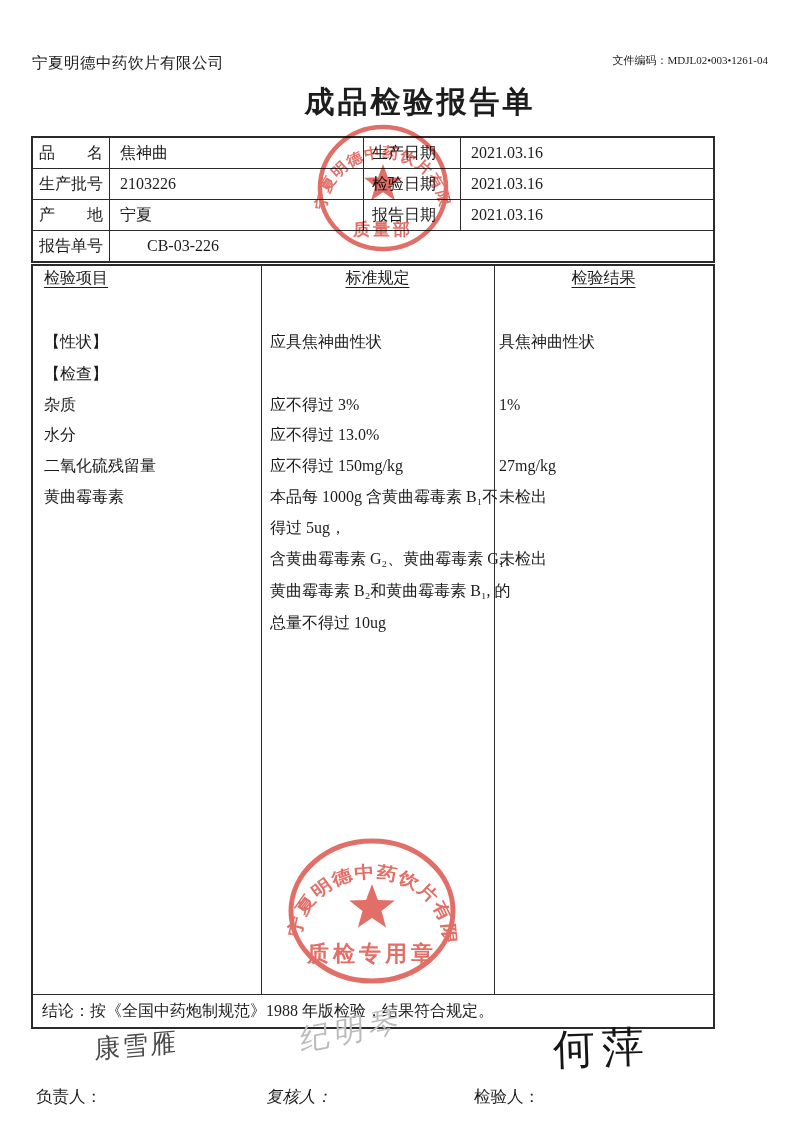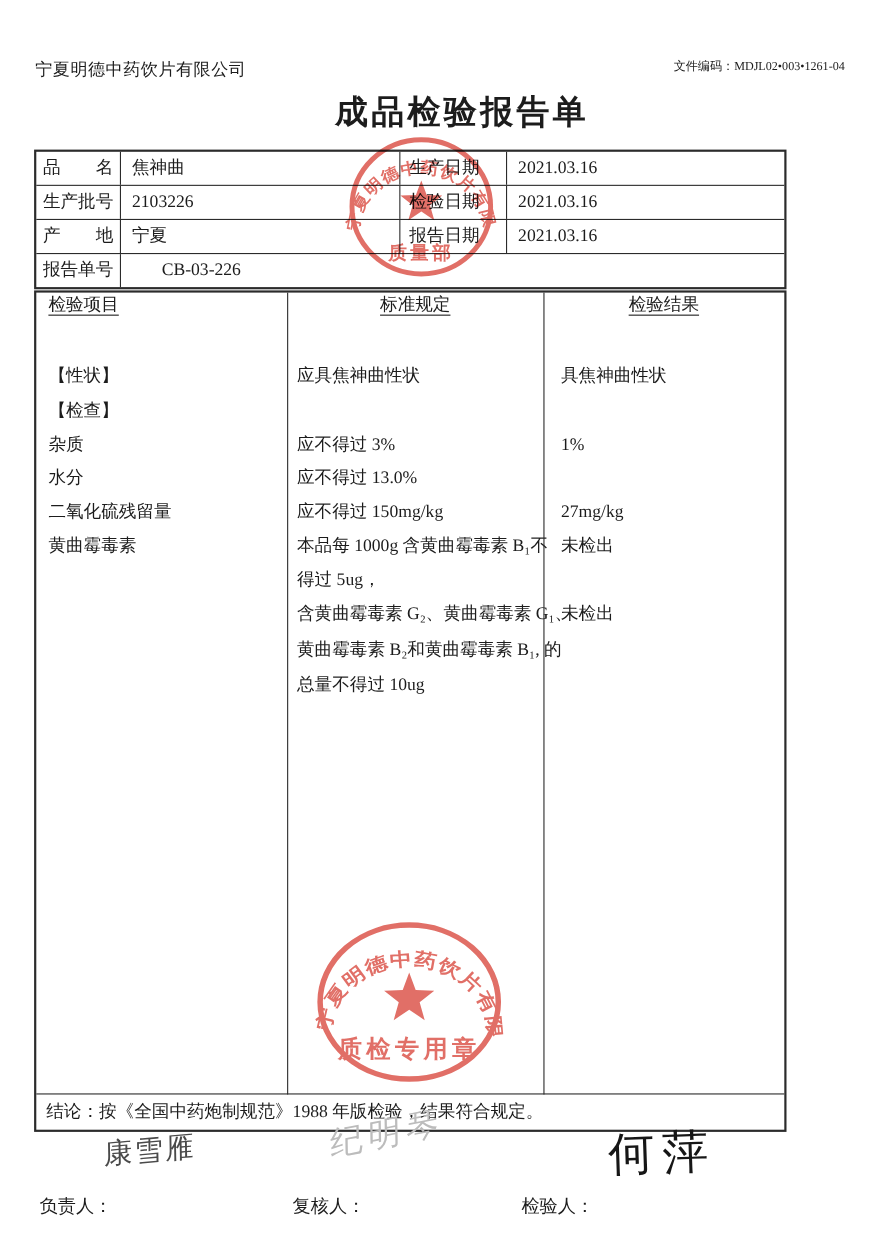--- a/index.html
+++ b/index.html
@@ -23,21 +23,21 @@
   .c-label2{width:98px;padding:0 8px;border-left:1px solid #2b2b2b;border-right:1px solid #2b2b2b;}
   .c-value2{flex:1;padding:0 10px;}
   .c-value-wide{flex:1;padding:0 10px;}
   
   .test-table{left:31px;top:264px;width:684px;height:765px;border:2px solid #2b2b2b;box-sizing:border-box;}
   .vline{position:absolute;top:0;width:1px;height:729px;background:#2b2b2b;}
   .vline1{left:228px;} .vline2{left:461px;}
   .t-row{display:flex;font-size:16px;}
   .t-cell1{width:228px;padding-left:11px;box-sizing:border-box;white-space:nowrap;}
   .t-cell2{width:233px;padding-left:9px;box-sizing:border-box;white-space:nowrap;}
-  .t-cell3{width:219px;padding-left:16px;box-sizing:border-box;white-space:nowrap;}
+  .t-cell3{width:219px;padding-left:5px;box-sizing:border-box;white-space:nowrap;}
   .t-header{height:27px;line-height:24px;}
   .t-header .u{text-decoration:underline;text-underline-offset:4px;}
   .t-header .t-cell2,.t-header .t-cell3{text-align:center;padding-left:0;}
   .gap33{height:33px;} .h32{height:32px;line-height:32px;} .h30{height:30px;line-height:30px;} .h31{height:31px;line-height:31px;}
   .spacer-stamp{height:356px;position:relative;}
   .concl-row{border-top:1px solid #2b2b2b;height:32px;line-height:31px;font-size:16px;padding-left:9px;box-sizing:border-box;white-space:nowrap;}
   
   .stamp{mix-blend-mode:multiply;opacity:.85;}
   .stamp-top{left:311px;top:118px;}
   .stamp-bottom{left:283px;top:834px;}
@@ -163,18 +163,18 @@
   <text font-size="17" fill="#dc564c" font-weight="bold" letter-spacing="1">
     <textPath href="#arcBottom" startOffset="2" textLength="256" lengthAdjust="spacingAndGlyphs">宁夏明德中药饮片有限公司</textPath>
   </text>
   <g transform="translate(89,74)">
     <path d="M0,-24 L5.9,-8.1 L22.8,-7.4 L9.5,3.1 L14.1,19.4 L0,10 L-14.1,19.4 L-9.5,3.1 L-22.8,-7.4 L-5.9,-8.1 Z" fill="#dc564c"></path>
   </g>
   <text x="89" y="127" text-anchor="middle" font-size="22" fill="#dc564c" font-weight="bold" letter-spacing="4">质检专用章</text>
 </svg>
 
 <div class="abs sig-label" style="left:36px;">负责人：</div>
-<div class="abs sig-label" style="left:266px;">复核人：</div>
+<div class="abs sig-label" style="left:266px;font-style:italic;">复核人：</div>
 <div class="abs sig-label" style="left:474px;">检验人：</div>
 
 <div class="abs sig sig-owner">康雪雁</div>
 <div class="abs sig sig-reviewer">纪明琴</div>
 <div class="abs sig sig-inspector">何萍</div>
 
 </body></html>

